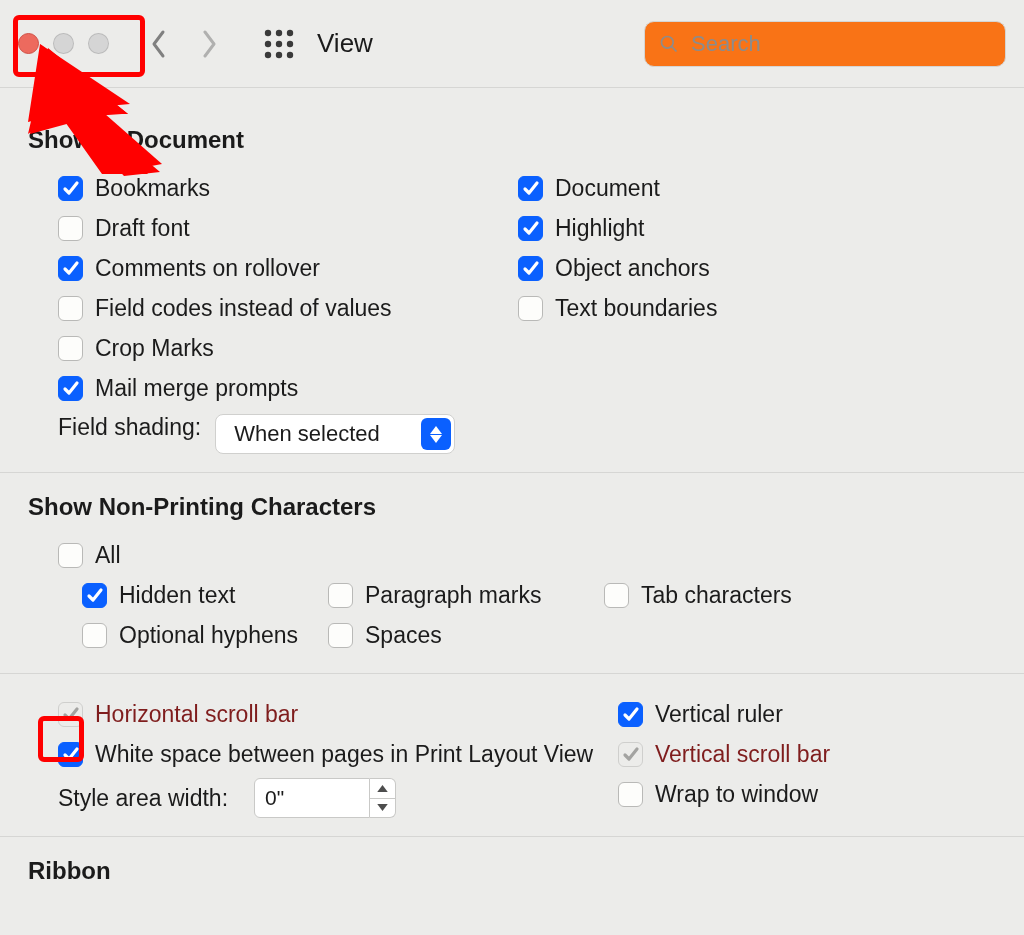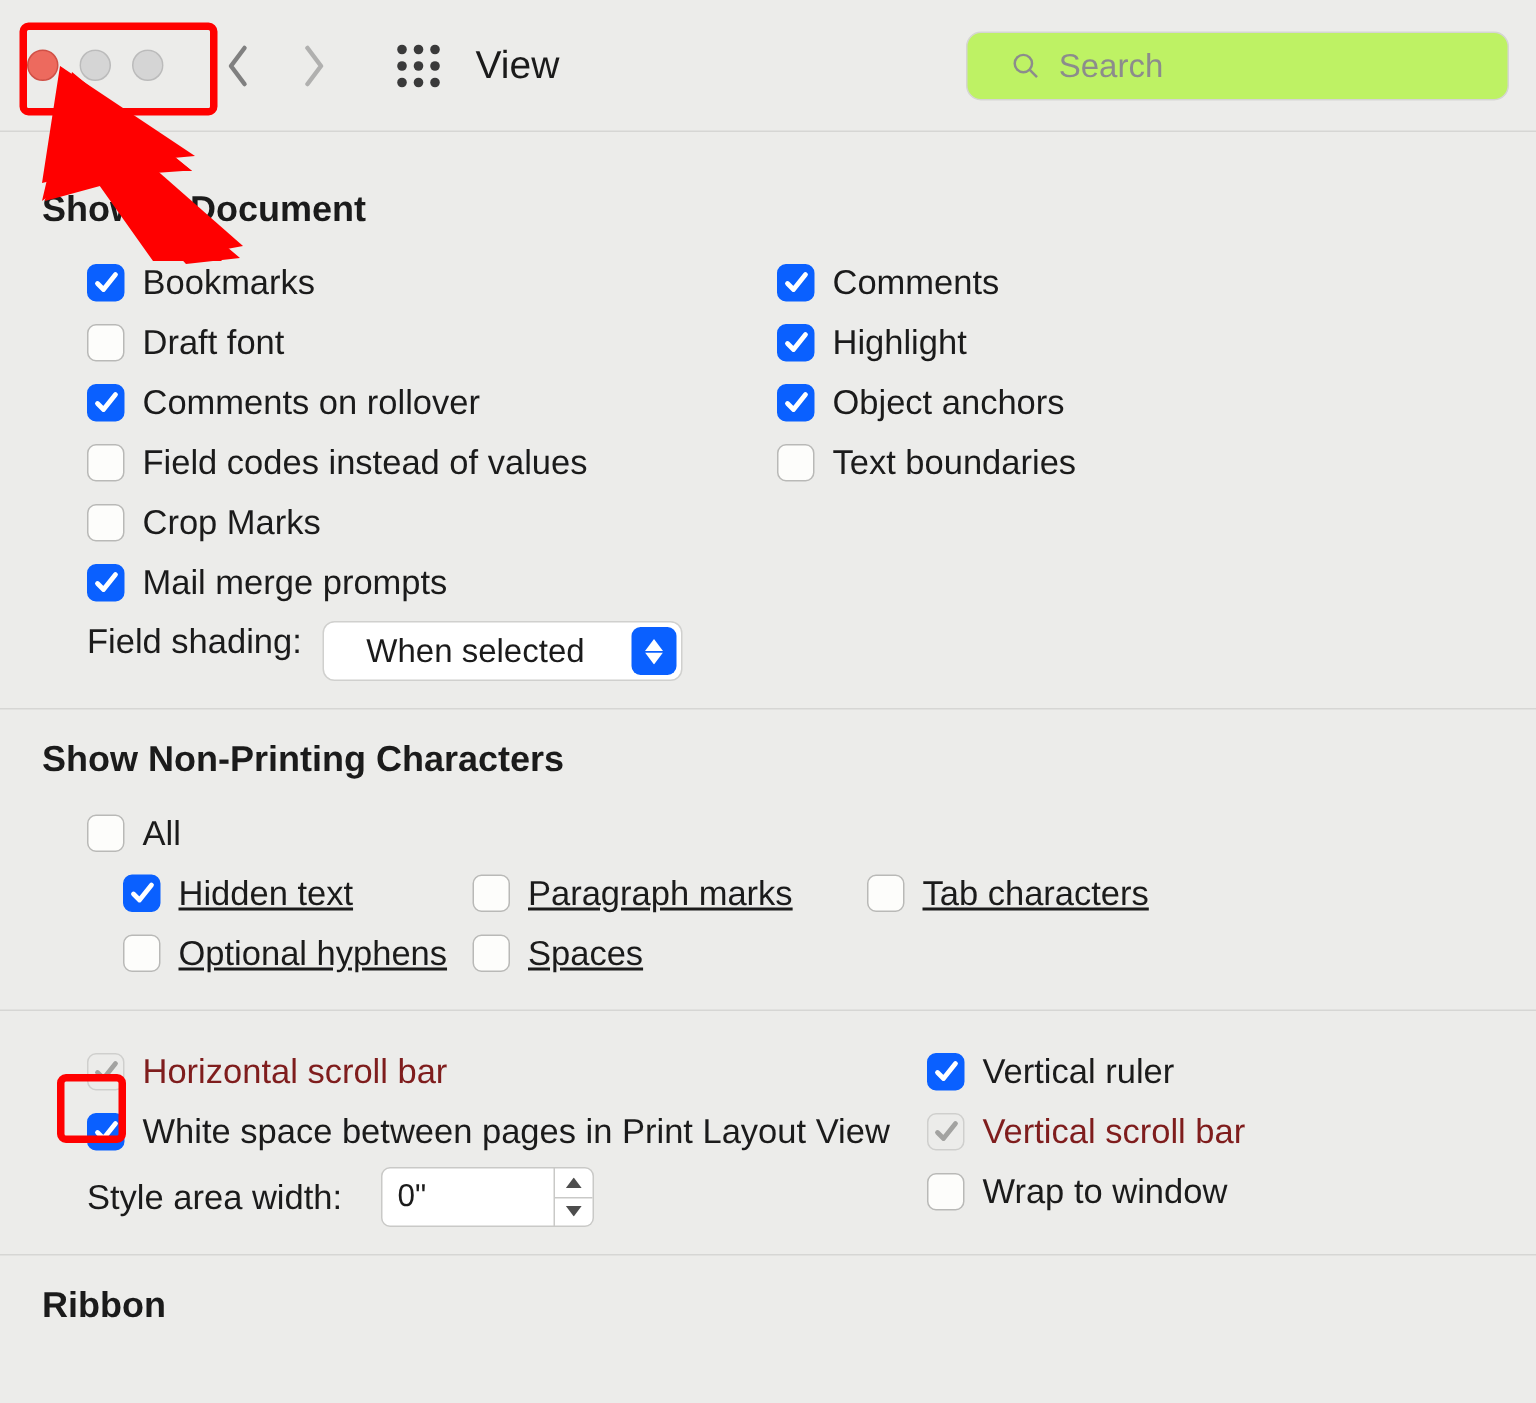--- a/index.html
+++ b/index.html
@@ -29,24 +29,24 @@
   }
   .tl.red { background:#ed6a5e; border-color:#d05046; }
   .chev { width:20px;height:32px;display:flex;align-items:center;justify-content:center;color:#808080; }
   .chev svg{width:18px;height:30px;stroke:#808080;stroke-width:3;fill:none;stroke-linecap:round;stroke-linejoin:round}
   .grid-btn { display:flex;align-items:center;justify-content:center;width:40px;height:40px;color:#3a3a3a; }
   .grid-btn svg{width:32px;height:32px;fill:#3a3a3a}
   .title { font-size:26px; font-weight:400; margin-left:10px;text-align:right; }
   .spacer { flex:1; }
   .searchbox {
     width:362px;height:46px;
-    background:#bef264;
+    background:#f97316;
     border:1px solid #d5d5d3;
     border-radius:10px;
-    display:flex;align-items:center;padding:0 29px;gap:10px;
+    display:flex;align-items:center;padding:0 14px;gap:10px;
   }
   .searchbox svg{width:22px;height:22px;stroke:#8c8c8c;fill:none;stroke-width:2}
   .searchbox input{
     border:none;background:transparent;outline:none;
     font-size:22px;color:#333;width:100%;
   }
   .searchbox input::placeholder{color:#8c8c8c}
   
   .content { padding:38px 28px 0 28px; }
   .section-title { font-size:24px;font-weight:700;margin:0 0 14px 0; }
@@ -69,21 +69,21 @@
   .check.disabled svg{stroke:#a3a3a1}
   .label { font-size:23px; }
   .label.disabled { color:#7f1d1d; }
   .indent { padding-left:30px; }
   .divider { height:1px;background:#d6d6d4;margin:18px -28px 20px -28px; }
   
   .sel-row { display:flex;align-items:flex-start;gap:14px;padding-left:30px;margin-top:6px; }
   .select {
     width:240px;height:40px;
     background:#fff;border:1px solid #d0d0ce;border-radius:8px;
-    display:flex;align-items:center;padding-left:28px;position:relative;
+    display:flex;align-items:center;padding-left:18px;position:relative;
     font-size:22px;
   }
   .select .caret{
     position:absolute;right:3px;top:3px;bottom:3px;width:30px;
     background:#0a60ff;border-radius:6px;
     display:flex;flex-direction:column;align-items:center;justify-content:center;gap:1px;
   }
   .select .caret svg{width:12px;height:8px;fill:#fff}
   
   .num-wrap { display:flex; }
@@ -93,21 +93,21 @@
   }
   .stepper {
     width:26px;height:40px;border:1px solid #c9c9c7;border-left:none;border-radius:0 6px 6px 0;
     display:flex;flex-direction:column;background:#fff;
   }
   .stepper div{flex:1;display:flex;align-items:center;justify-content:center;cursor:pointer}
   .stepper div:first-child{border-bottom:1px solid #c9c9c7}
   .stepper svg{width:11px;height:7px;fill:#4d4d4d}
   
   .np-row { display:flex;align-items:center;gap:12px;min-height:40px; }
-  .np-cols { display:flex;gap:3px;padding-left:24px;text-decoration:underline; }
+  .np-cols { display:flex;gap:16px;padding-left:24px; }
   .np-c1{width:260px} .np-c2{width:260px} .np-c3{width:260px}
   
   .anno-box {
     position:absolute; border:5px solid #f00; border-radius:6px;
     pointer-events:none; z-index:5;
   }
   .anno-arrow {
     position:absolute; z-index:6; pointer-events:none;
   }
 </style>
@@ -199,21 +199,21 @@
           <span class="label">Mail merge prompts</span>
         </div>
     </div>
     <div class="col-r">
       <div class="row">
           <div class="check on">
             <svg viewBox="0 0 18 18">
               <polyline points="3,10 7,14 15,4"></polyline>
             </svg>
           </div>
-          <span class="label">Comments</span>
+          <span class="label">Document</span>
         </div>
       <div class="row">
           <div class="check on">
             <svg viewBox="0 0 18 18">
               <polyline points="3,10 7,14 15,4"></polyline>
             </svg>
           </div>
           <span class="label">Highlight</span>
         </div>
       <div class="row">

